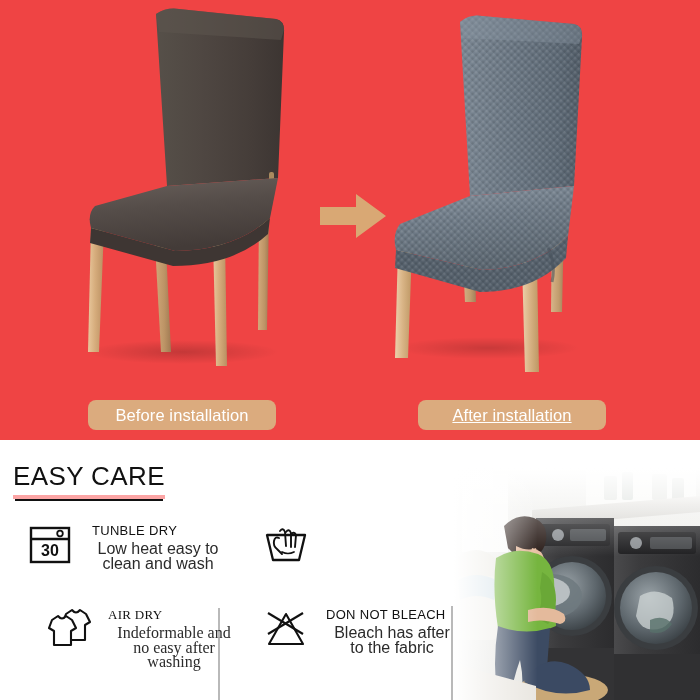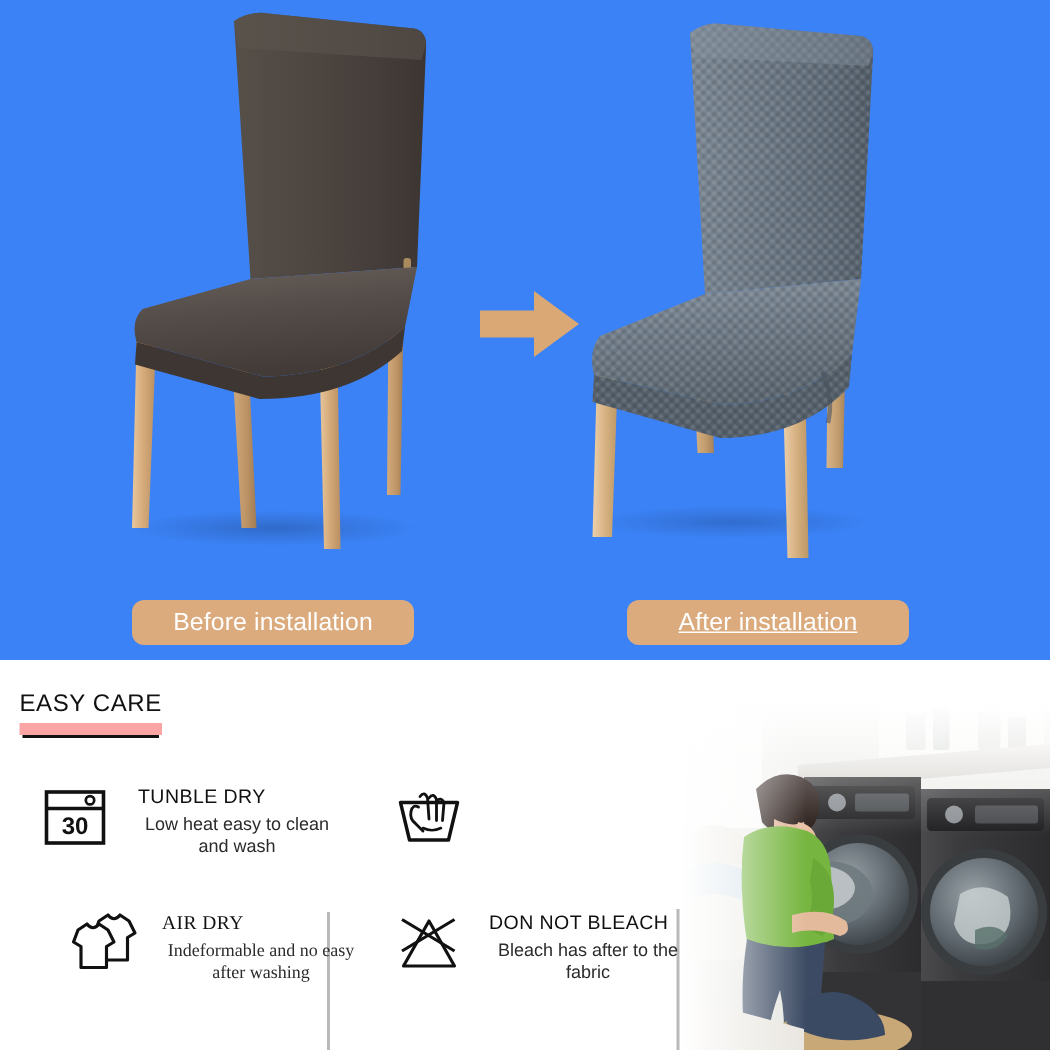--- a/index.html
+++ b/index.html
@@ -4,21 +4,21 @@
 <style>
   html,body{margin:0;padding:0;}
   body{
     width:700px;height:700px;overflow:hidden;background:#ffffff;
     font-family:"Liberation Sans", sans-serif;
     -webkit-font-smoothing:antialiased;
   }
   #page{position:relative;width:700px;height:700px;background:#fff;}
 
   
-  .product-area{position:absolute;left:0;top:0;width:700px;height:440px;background:#3b82f6;}
+  .product-area{position:absolute;left:0;top:0;width:700px;height:440px;background:#ef4444;}
 
   .chair-stage{position:absolute;top:0;height:390px;}
   .chair-stage.before{left:55px;width:300px;}
   .chair-stage.after{left:370px;width:300px;}
 
   
   .chair-svg{position:absolute;left:0;top:0;}
 
   
   .arrow{position:absolute;left:318px;top:190px;width:70px;height:52px;}
@@ -30,38 +30,38 @@
     letter-spacing:.1px;white-space:nowrap;
   }
   .pill.before{left:88px;width:188px;}
   .pill.after{left:418px;width:188px;text-decoration:underline;}
 
   
   .care-band{position:absolute;left:0;top:440px;width:700px;height:260px;background:#fff;overflow:hidden;}
 
   .care-heading{
     position:absolute;left:13px;top:21px;
-    font-size:16px;color:#111;letter-spacing:.4px;
+    font-size:26px;color:#111;letter-spacing:.4px;
     padding-bottom:3px;
-    border-bottom:8px solid #fca5a5;
+    border-bottom:4px solid #fca5a5;
     box-shadow:0 4px 0 -2px #111;
     display:inline-block;
   }
 
   .care-grid{position:absolute;left:0;top:78px;width:460px;height:176px;}
 
   .care-item{position:absolute;display:flex;align-items:flex-start;}
   .care-item .icon{flex:0 0 auto;width:58px;height:56px;position:relative;}
   .care-item .txt{margin-left:6px;width:auto;}
   .care-item .ci-title{
     font-size:13px;color:#111;letter-spacing:.3px;white-space:nowrap;
     line-height:18px;margin:0 0 2px 0;text-align:left;
   }
   .care-item .ci-desc{
-    font-size:12px;color:#2b2b2b;line-height:14.5px;text-align:center;
+    font-size:16px;color:#2b2b2b;line-height:14.5px;text-align:center;
     max-width:132px;
   }
 
   .ci-1{left:28px;top:4px;}
   .ci-2{left:44px;top:88px;font-family:Liberation Serif, serif;}
   .ci-3{left:262px;top:4px;}
   .ci-4{left:262px;top:88px;}
 
   .divider{position:absolute;width:2px;background:#b9b9b9;}
   .divider.d1{left:218px;top:90px;height:155px;}

